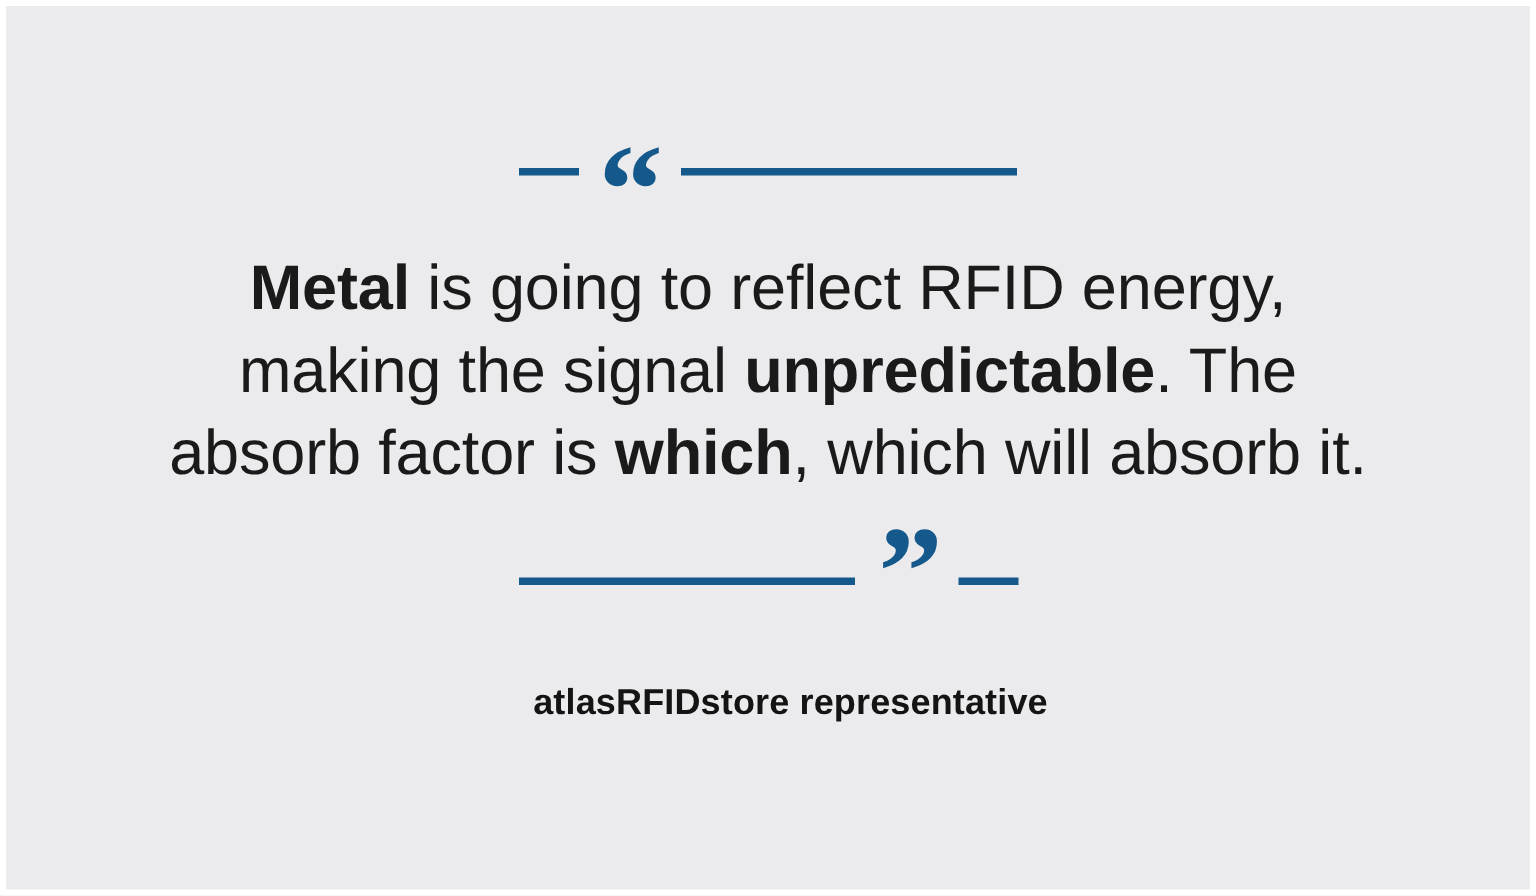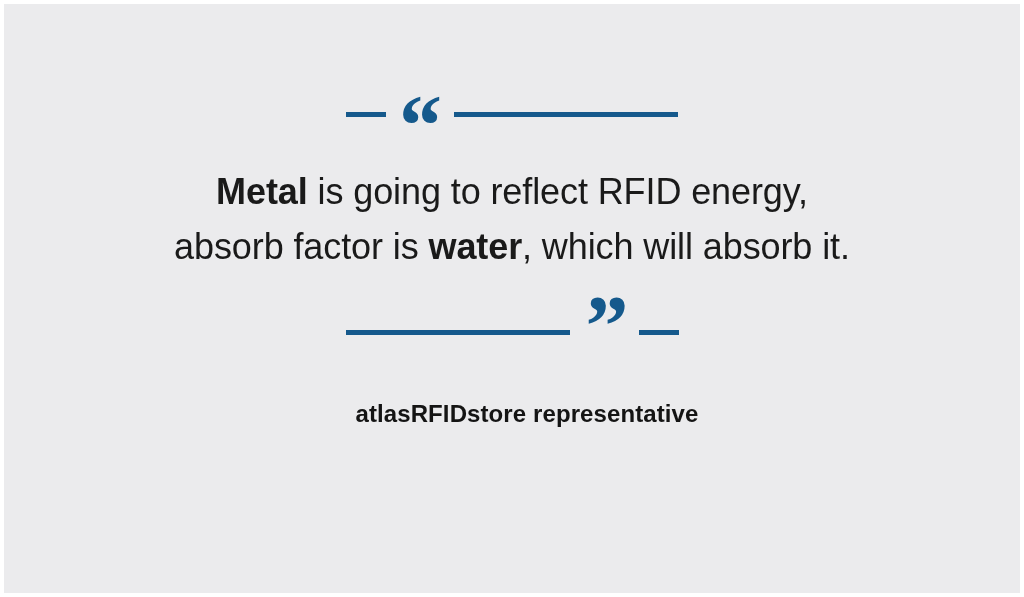--- a/index.html
+++ b/index.html
@@ -71,21 +71,21 @@
     position: relative;
     top: -6px;
   }
 
   
   .quote-body {
     margin-top: 30px;
     width: 900px;
     text-align: center;
     color: #1a1a1a;
-    font-size: 36px;
+    font-size: 42px;
     line-height: 55px;
     font-weight: 400;
     letter-spacing: -0.1px;
   }
   .quote-line {
     display: block;
     white-space: nowrap;
   }
   .quote-body b {
     font-weight: 700;
@@ -109,21 +109,22 @@
 <div class="quote-card">
 
   <div class="ornament ornament-top">
     <span class="rule rule-short"></span>
     <span class="quote-mark quote-mark-open">“</span>
     <span class="rule rule-long"></span>
   </div>
 
   <div class="quote-body">
     <span class="quote-line"><b>Metal</b><span> is going to reflect RFID energy,</span></span>
-    <span class="quote-line"><span>absorb factor is </span><b>water</b><span>, which will absorb it.</span></span>
+    <span class="quote-line"><span>making the signal </span><b>unpredictable</b><span>. The</span></span>
+    <span class="quote-line"><span>absorb factor is </span><b>which</b><span>, which will absorb it.</span></span>
   </div>
 
   <div class="ornament ornament-bottom">
     <span class="rule rule-long"></span>
     <span class="quote-mark quote-mark-close">”</span>
     <span class="rule rule-short"></span>
   </div>
 
   <div class="attribution">atlasRFIDstore representative</div>
 

